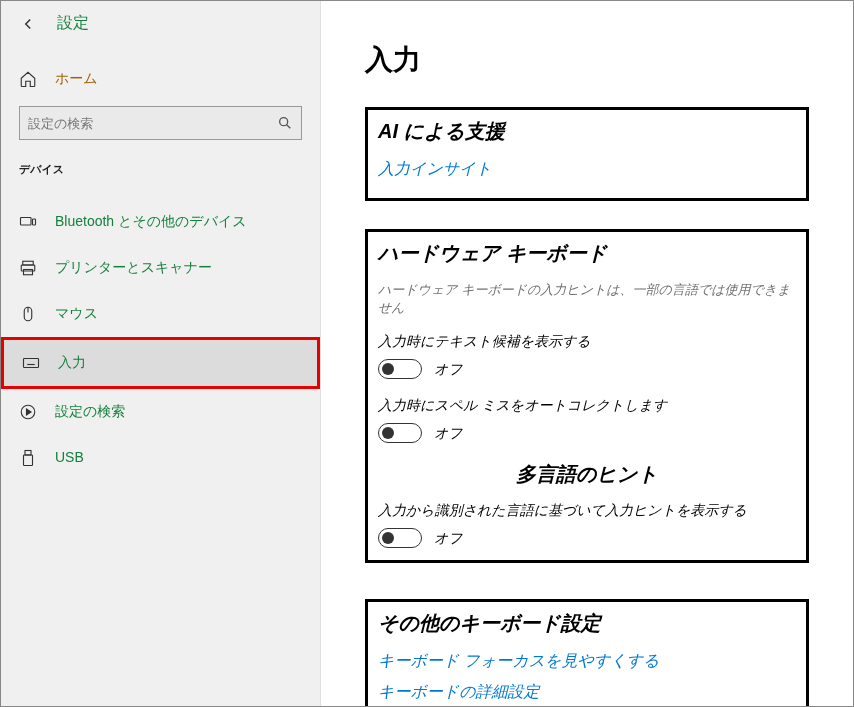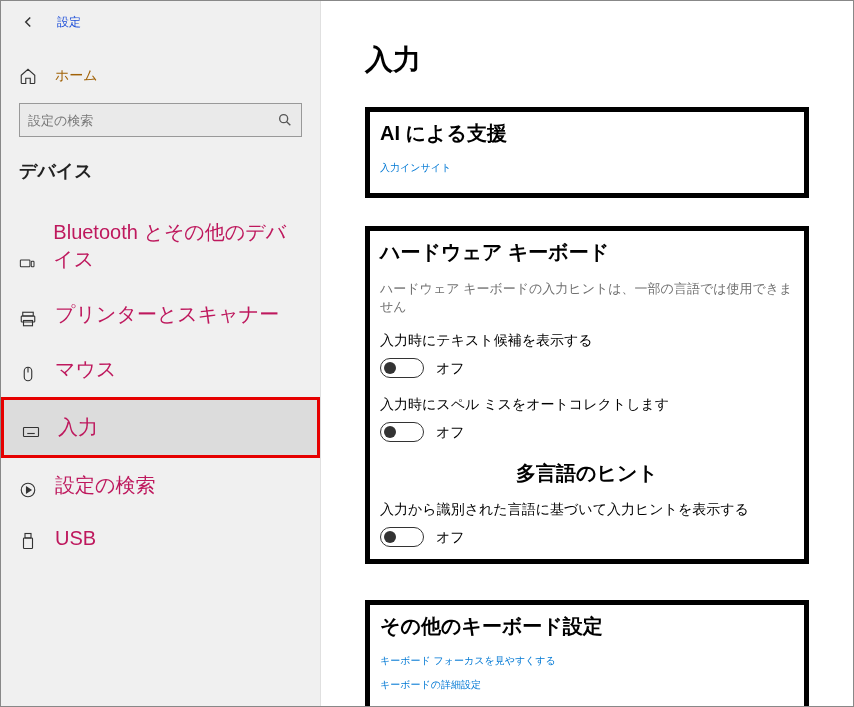--- a/index.html
+++ b/index.html
@@ -1,44 +1,44 @@
 <!DOCTYPE html>
 <html><head>
 <meta charset="utf-8">
 <style>
 * { margin: 0; padding: 0; box-sizing: border-box; font-family: "Yu Gothic UI", "Meiryo", sans-serif; }
 body { width: 854px; height: 707px; background: #fff; overflow: hidden; }
 .window { display: flex; width: 100%; height: 100%; border: 1px solid #888; }
 .sidebar { width: 320px; background: #f0f0f0; border-right: 1px solid #e0e0e0; padding-top: 12px; }
 .topbar { display: flex; align-items: center; padding: 0 18px 28px 18px; }
 .back-icon { width: 18px; height: 18px; color: #333; cursor: pointer; margin-right: 20px; }
-.app-title { font-size: 12px; color: #1d4ed8; }
+.app-title { font-size: 16px; color: #15803d; }
 .home-row { display: flex; align-items: center; padding: 8px 18px 18px 18px; }
 .home-row .icon { width: 18px; height: 18px; margin-right: 18px; color: #333; }
 .home-label { font-size: 14px; color: #a16207; }
 .search-box { margin: 0 18px 22px 18px; height: 34px; border: 1px solid #999; background: #eaeaea; display: flex; align-items: center; padding: 0 8px; }
 .search-input { flex: 1; border: none; background: transparent; font-size: 13px; color: #15803d; outline: none; }
 .search-icon { width: 16px; height: 16px; color: #555; }
-.group-title { font-size: 18px; font-weight: bold; padding: 0 18px 22px 18px; color: #222; }
+.group-title { font-size: 11px; font-weight: bold; padding: 0 18px 22px 18px; color: #222; }
 .nav-list { list-style: none; padding-bottom: 12px; }
-.nav-item { display: flex; align-items: flex-end; padding: 14px 18px; cursor: pointer; font-size: 20px; color: #be185d; }
+.nav-item { display: flex; align-items: flex-start; padding: 14px 18px; cursor: pointer; font-size: 14px; color: #15803d; }
 .nav-item .icon { width: 18px; height: 18px; margin-right: 18px; color: #333; }
 .nav-item.selected { background: #dcdcdc; }
 .main { flex: 1; padding: 40px 44px 0 44px; overflow-y: auto; }
 .page-title { font-size: 28px; font-weight: 600; margin-bottom: 28px; color: #000; }
 .section { margin-bottom: 28px; padding: 8px 10px; }
 .section-title { font-size: 20px; font-weight: 600; margin-bottom: 14px; color: #000; }
 .section-desc { font-size: 13px; color: #707070; margin-bottom: 16px; }
-.link { font-size: 10px; color: #0078d4; cursor: pointer; display: block; margin-bottom: 10px; }
+.link { font-size: 16px; color: #0078d4; cursor: pointer; display: block; margin-bottom: 10px; }
 .setting-label { font-size: 14px; color: #000000; margin-bottom: 8px; margin-top: 6px; }
 .toggle-row { display: flex; align-items: flex-end; margin-bottom: 18px; }
 .toggle { width: 44px; height: 20px; border: 1px solid #333; border-radius: 10px; position: relative; cursor: pointer; background: #fff; margin-right: 12px; }
 .toggle .knob { width: 12px; height: 12px; border-radius: 50%; background: #333; position: absolute; top: 3px; left: 3px; }
 .toggle-state { font-size: 14px; color: #000; }
-.highlight-red { border: 5px solid #000000; }
+.highlight-red { border: 3px solid #000000; font-style: italic; }
 .highlight-nav { border: 3px solid #e60000; }
 </style>
 </head>
 <body>
 
 <div class="window">
   <aside class="sidebar">
     <div class="topbar">
       <svg class="back-icon" viewBox="0 0 24 24" fill="none" stroke="currentColor" stroke-width="2">
           <path d="M15 6l-6 6 6 6"></path>

